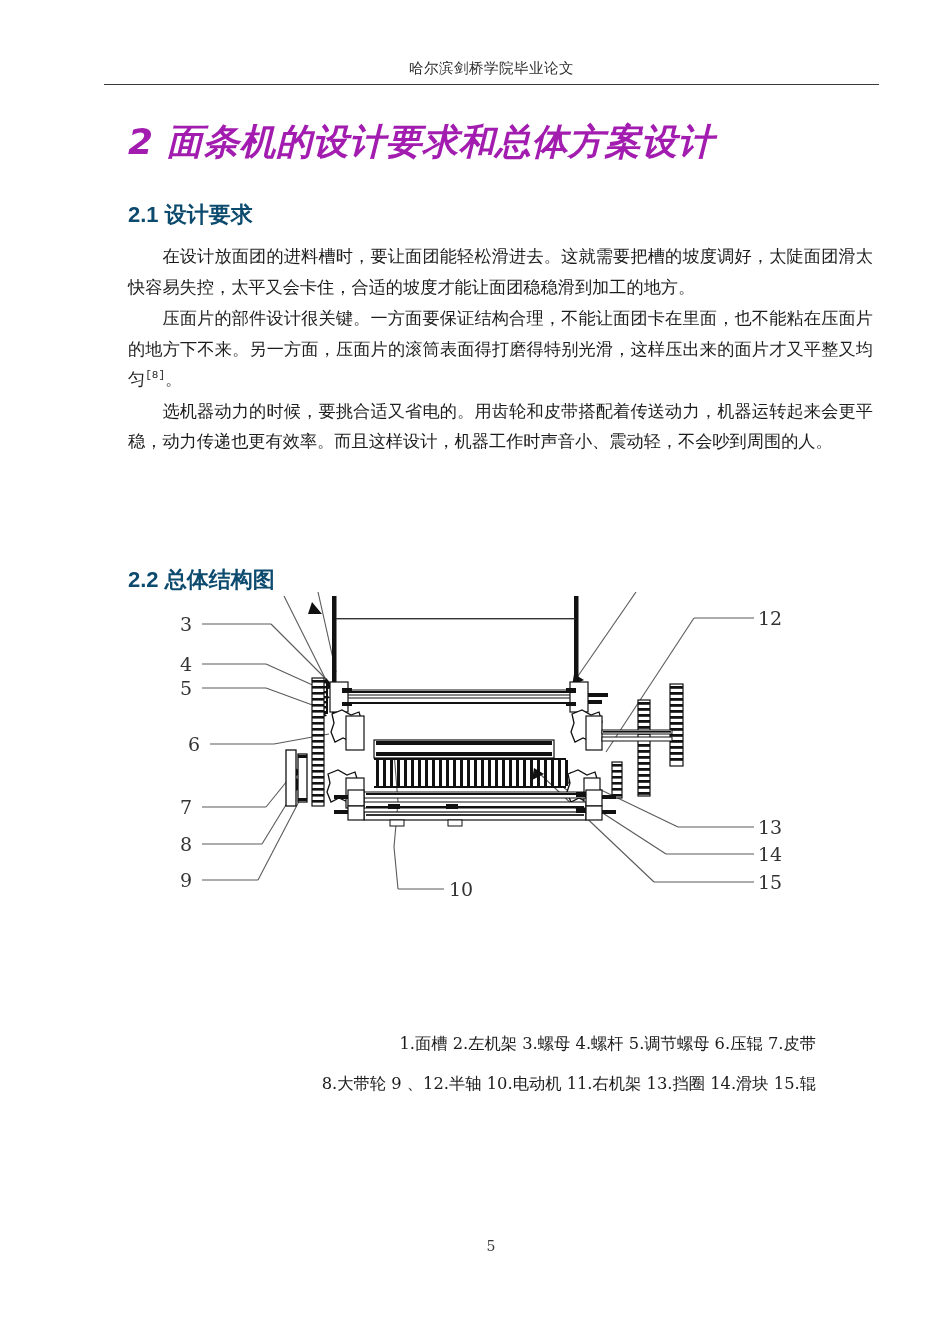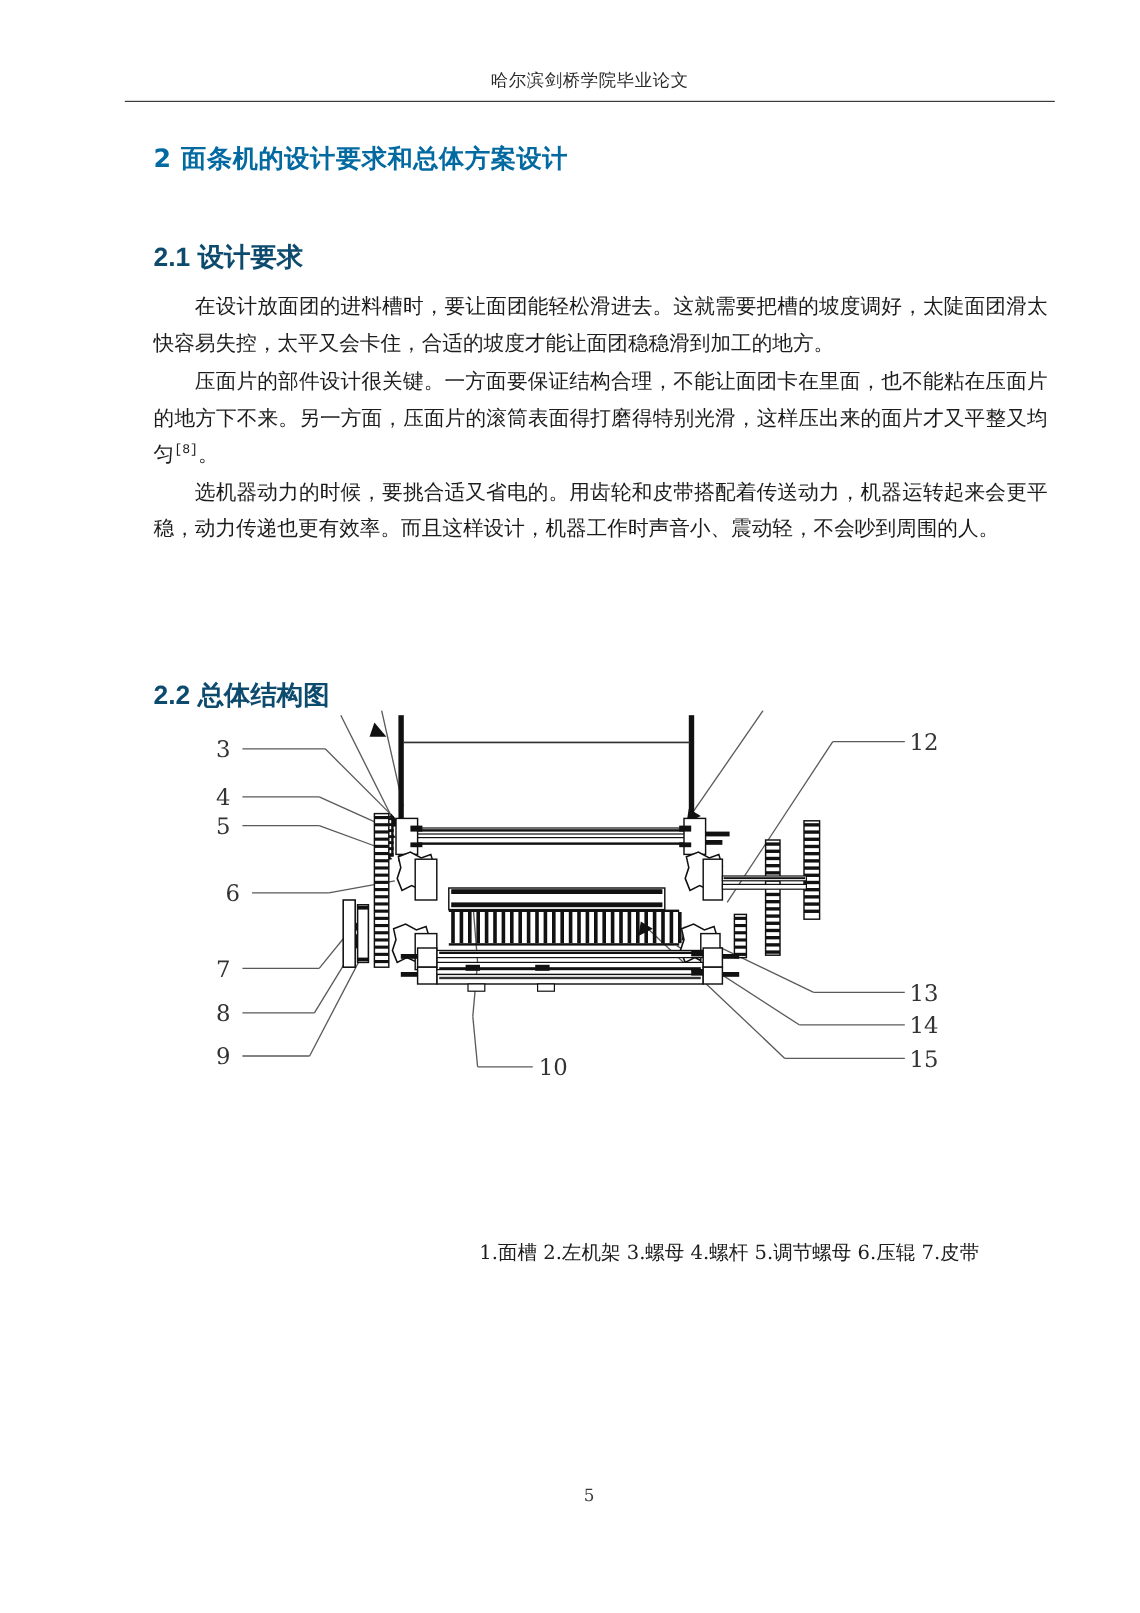--- a/index.html
+++ b/index.html
@@ -43,26 +43,27 @@
     margin-top: 6px;
     border-bottom: 1.3px solid #3a3a3a;
     width: 100%;
   }
 
   
   .h1 {
     position: absolute;
     left: 112px;
     top: 118px;
-    font-size: 21px;
+    font-size: 36px;
     font-weight: bold;
     letter-spacing: 0.5px;
-    color: #0369a1;
+    color: #a21caf;
     font-family: "DejaVu Sans", "Liberation Sans", sans-serif;
     white-space: nowrap;
+    font-style: italic;
   }
   .h2 {
     font-size: 22px;
     font-weight: bold;
     color: #0c4a6e;
     font-family: Liberation Sans, sans-serif;
     white-space: nowrap;
   }
   .h2-a { position: absolute; left: 112px; top: 200px; }
   .h2-b { position: absolute; left: 112px; top: 565px; }
@@ -436,19 +437,20 @@
         <text x="592" y="242">13</text>
         <text x="592" y="269">14</text>
         <text x="592" y="297">15</text>
         <text x="283" y="304">10</text>
       </g>
     </svg>
   </div>
 
   <div class="caption-zone">
     <div class="cap-line">1.面槽  2.左机架  3.螺母  4.螺杆  5.调节螺母  6.压辊  7.皮带</div>
+    <div class="cap-line l2">8.大带轮  9 、12.半轴  10.电动机  11.右机架  13.挡圈  14.滑块  15.辊</div>
   </div>
 
   <div class="footer-zone">
     <span class="page-number">5</span>
   </div>
 
 </div>
 
 </body></html>

